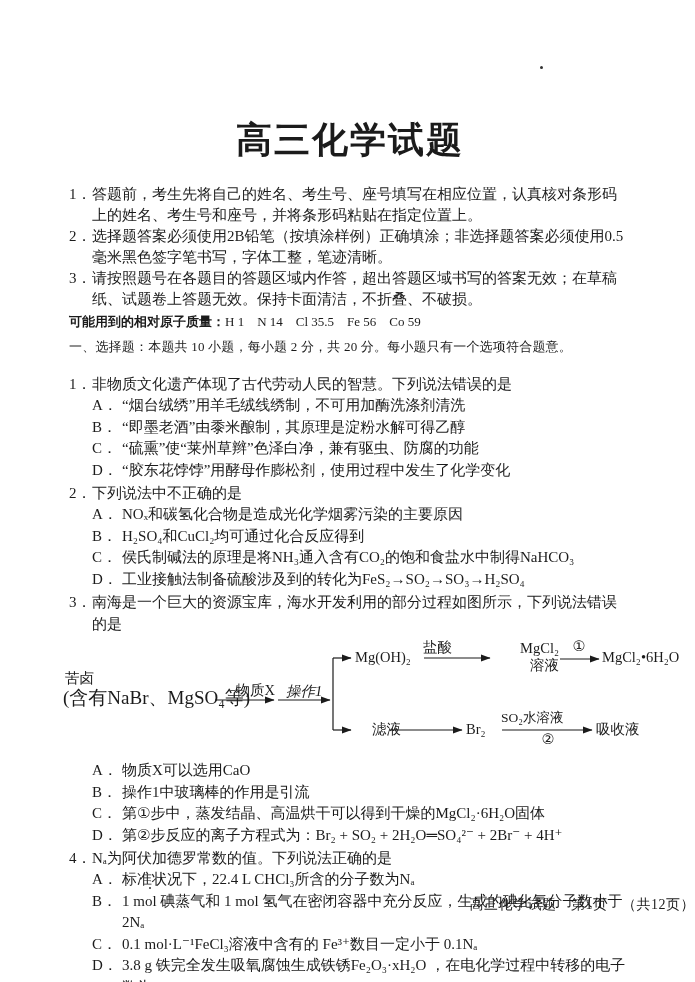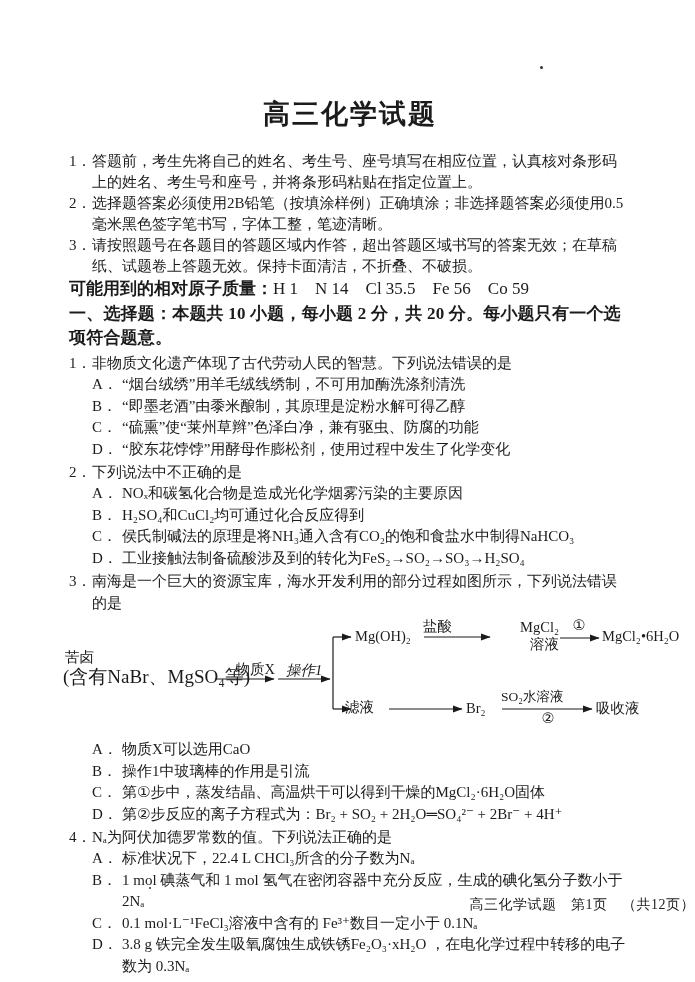--- a/index.html
+++ b/index.html
@@ -10,50 +10,51 @@
     font-family: "Liberation Serif", "DejaVu Serif", "DejaVu Sans", serif;
     color: #1b1b1b;
     overflow: hidden;
   }
   .page {
     position: relative;
     width: 695px; height: 982px;
     padding: 96px 64px 0 69px;
   }
   .title {
-    font-size: 27px;
+    font-size: 36px;
     font-weight: bold;
     text-align: center;
     letter-spacing: 2px;
     margin-bottom: 19px;
+    margin-top: 20px;
   }
   .hang {
     display: flex;
     align-items: flex-start;
     font-size: 15px;
     line-height: 21px;
   }
   .hang .num {
     flex: 0 0 auto;
     white-space: pre;
     min-width: 23px;
   }
   .hang .txt { flex: 1 1 auto; }
   .instructions .hang { line-height: 21px; }
   .atomic {
-    font-size: 17px;
+    font-size: 13px;
     line-height: 22px;
     margin-top: 1px;
   }
   .atomic .lbl { font-weight: bold; }
   .section-header {
-    font-size: 17px;
-    font-weight: bold;
+    font-size: 13px;
+    font-weight: normal;
     line-height: 24px;
-    margin: 2px 0 2px 0;
+    margin: 2px 0 14px 0;
     letter-spacing: 0.2px;
   }
   .question { margin: 0; }
   .question .stem { line-height: 22px; margin-top: 1px; }
   .options { padding-left: 23px; }
   .options .hang { line-height: 21.5px; }
   .options .hang .num { min-width: 30px; }
 
   
   .diagram {
@@ -67,21 +68,21 @@
   .dg-label { position: absolute; white-space: nowrap; line-height: 17px; }
   .dg-src1   { left: 0;   top: 32px;  width: 152px; }
   .dg-src2   { left: -2px; top: 51px; width: 158px; text-align: center; font-size: 19px; }
   .dg-x      { left: 148px; top: 44px; width: 62px; text-align: right; }
   .dg-op     { left: 212px; top: 45px; width: 54px; text-align: center; font-style: italic; }
   .dg-mgoh   { left: 290px; top: 11px; }
   .dg-hcl    { left: 358px; top: 1px;  width: 68px; }
   .dg-node2  { left: 428px; top: 2px;  width: 66px; text-align: right; }
   .dg-circ1  { left: 494px; top: 0;    width: 40px; text-align: center; }
   .dg-mgcl6  { left: 537px; top: 11px; }
-  .dg-lv     { left: 280px; top: 83px; font-family: Liberation Mono, monospace; }
+  .dg-lv     { left: 307px; top: 83px; }
   .dg-br2    { left: 401px; top: 83px; }
   .dg-so2    { left: 436px; top: 71px; width: 94px; text-align: left; font-size: 13.5px; }
   .dg-circ2  { left: 436px; top: 93px; width: 94px; text-align: center; }
   .dg-absorb { left: 531px; top: 83px; }
 
   .footer {
     position: absolute;
     left: 0; top: 896px;
     width: 695px;
     text-align: right;

